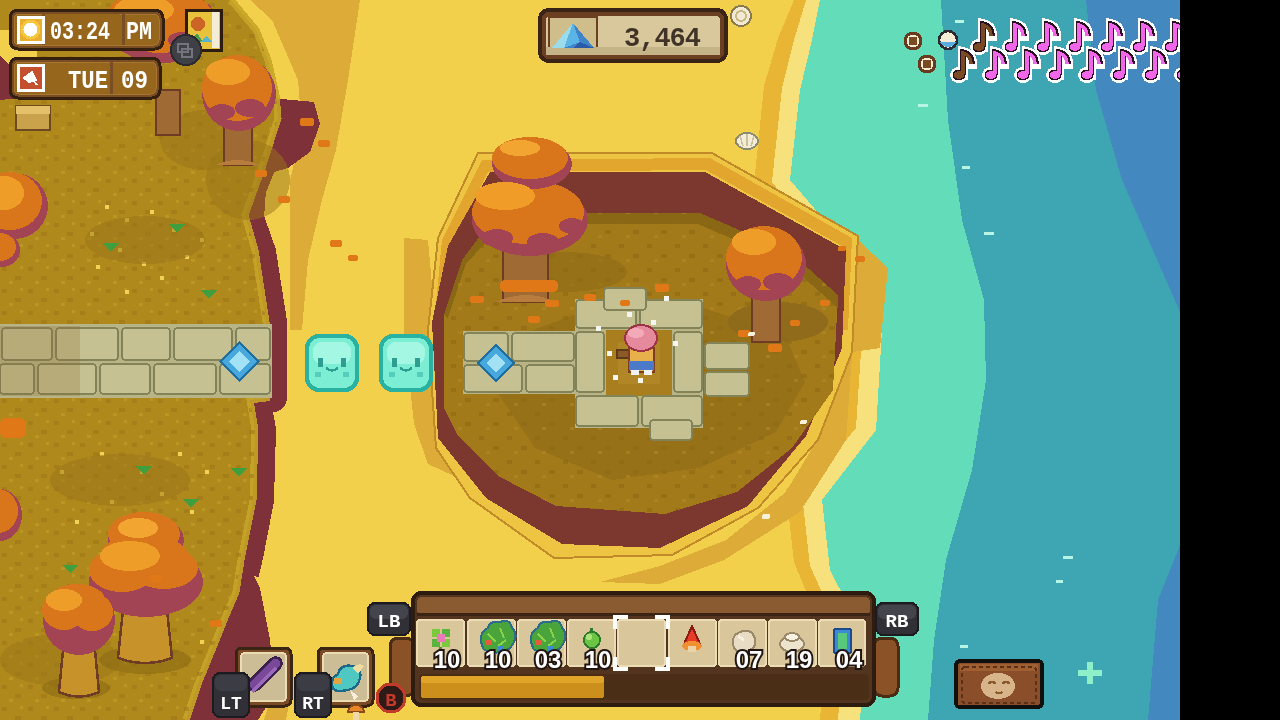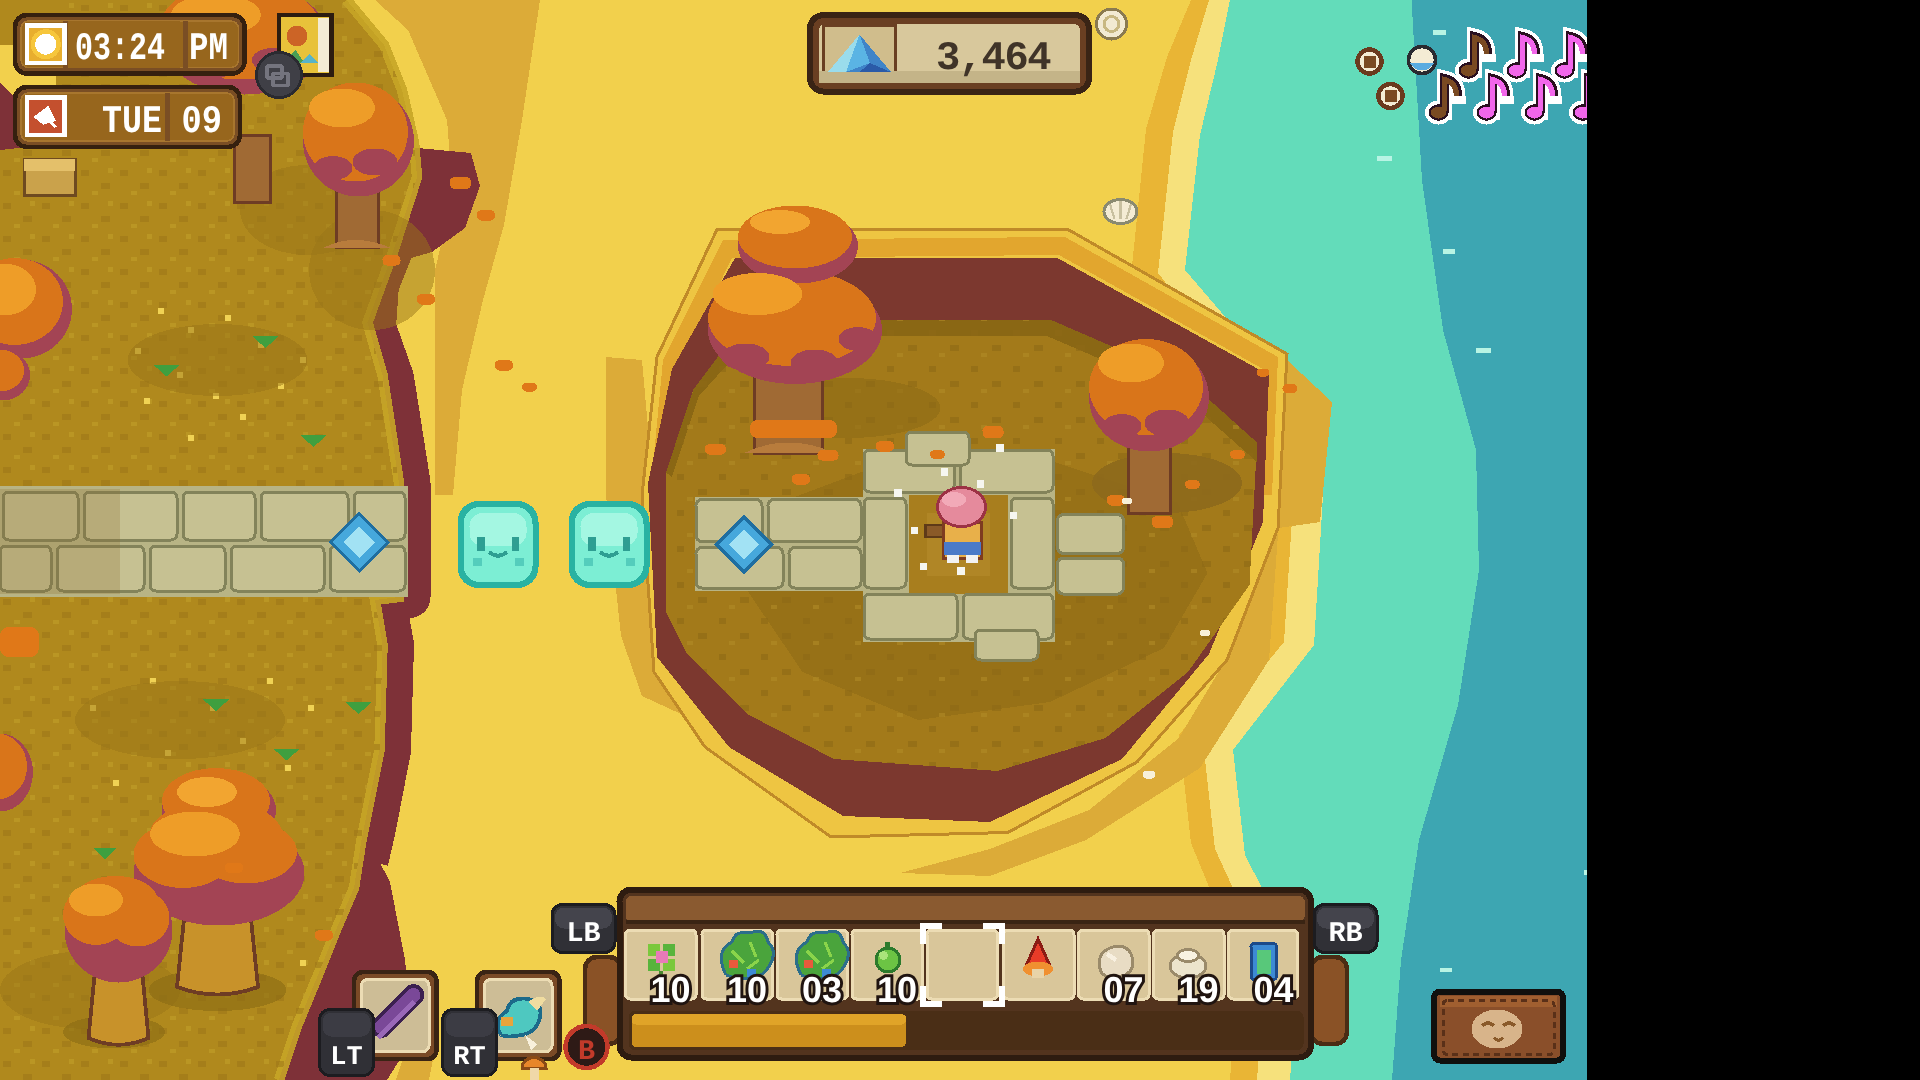--- a/index.html
+++ b/index.html
@@ -1,16 +1,16 @@
 <!DOCTYPE html>
 <html><head>
 <meta charset="utf-8">
 <style>
   html,body{margin:0;padding:0;background:#000;}
-  #stage{position:relative;width:1058px;height:720px;overflow:hidden;font-family:"Liberation Sans",sans-serif;}
+  #stage{position:relative;width:1180px;height:720px;overflow:hidden;font-family:"Liberation Sans",sans-serif;}
   svg{display:block}
   text{font-family:"Liberation Sans",sans-serif;}
 </style>
 </head>
 <body>
 <div id="stage">
 <svg width="1280" height="720" viewBox="0 0 1280 720" shape-rendering="crispEdges">
 <defs>
 
 <g id="note8">

